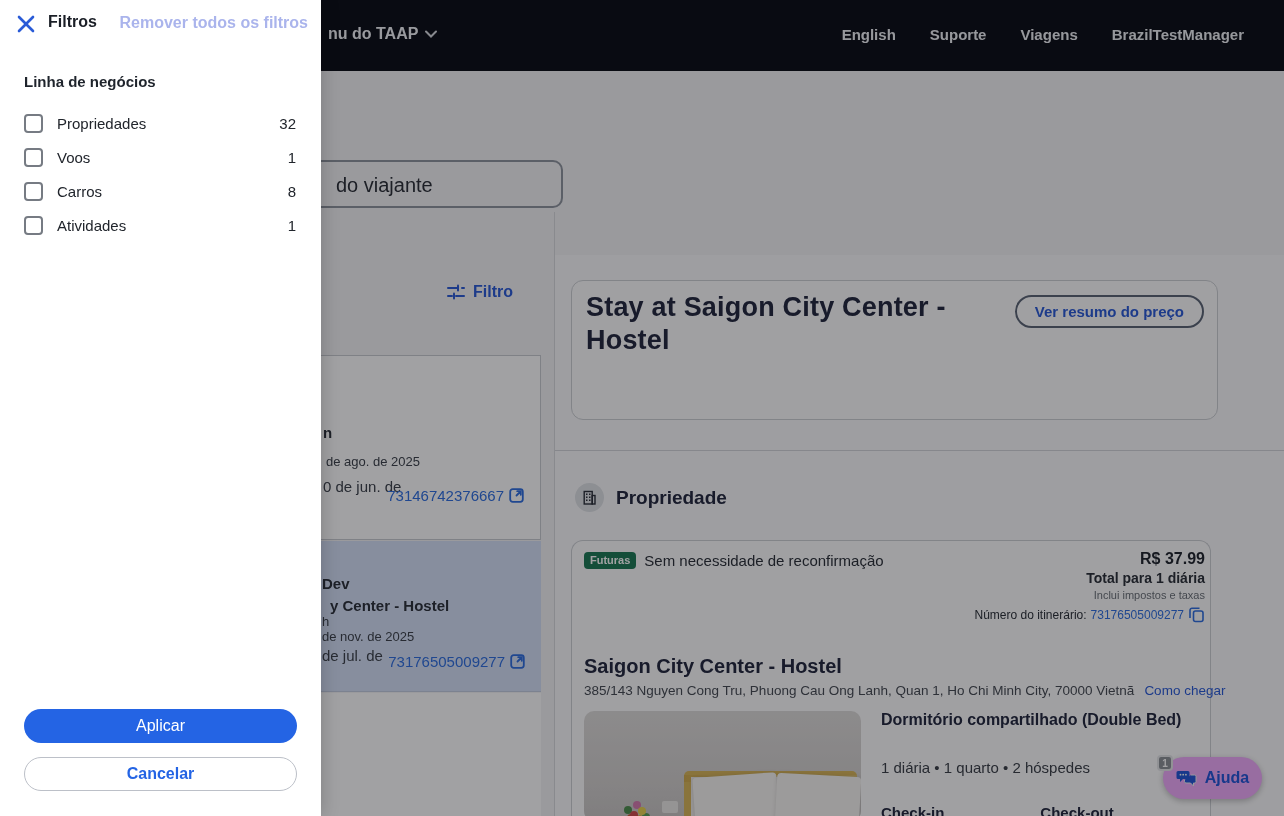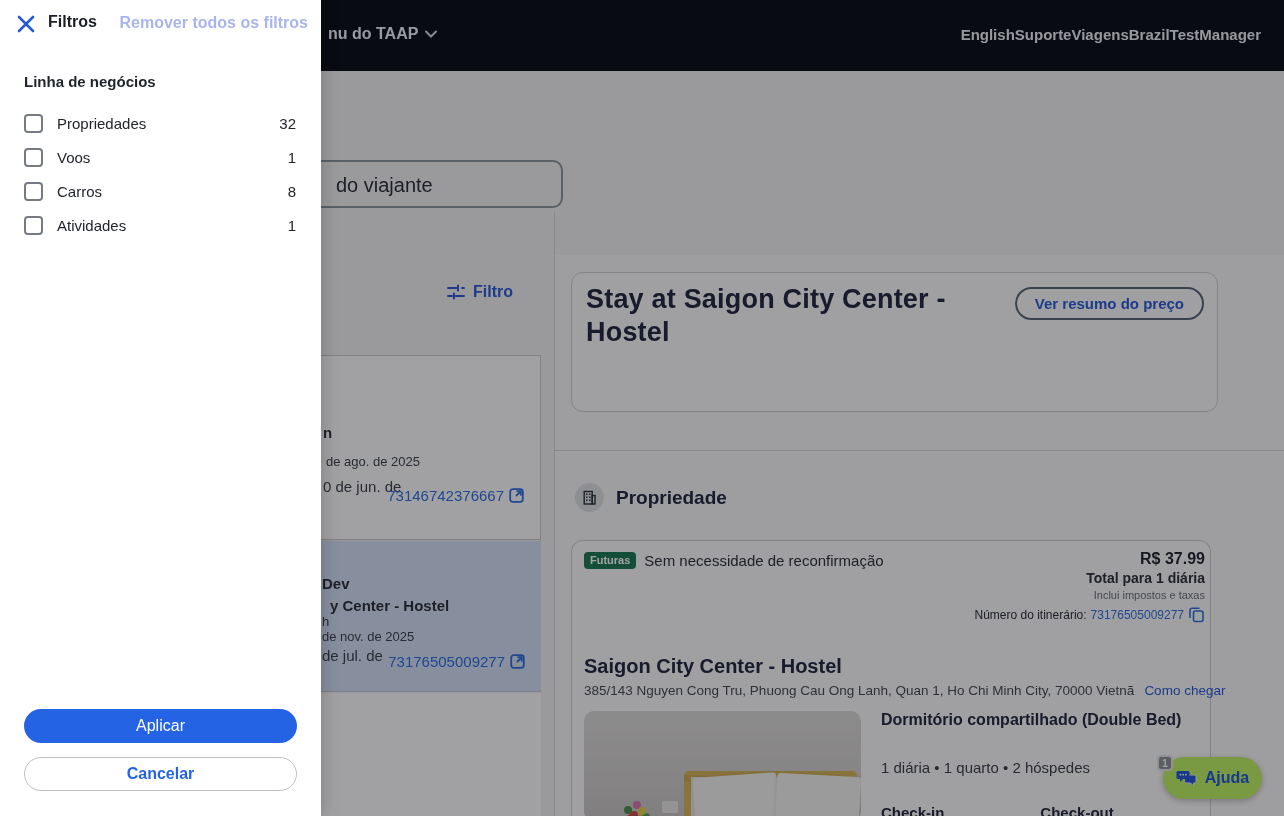--- a/index.html
+++ b/index.html
@@ -5,41 +5,41 @@
   * { margin:0; padding:0; box-sizing:border-box; }
   html,body { width:1284px; height:816px; overflow:hidden; }
   body { font-family:"Liberation Sans","DejaVu Sans",sans-serif; background:#fff; }
   .page { position:relative; width:1284px; height:816px; overflow:hidden; background:#f4f4f6; }
 
   
   .bg-content { position:absolute; inset:0; z-index:0; }
 
   .navbar { position:absolute; left:0; top:0; width:1284px; height:71px; background:#0b0e15; }
   .nav-menu { position:absolute; left:328px; top:25px; color:#f2f4f7; font-size:16px; font-weight:700; display:flex; align-items:center; gap:7px; }
-  .nav-links { position:absolute; right:23px; top:26px; display:flex; }
+  .nav-links { position:absolute; right:40px; top:26px; display:flex; gap:34px; }
   .nav-link { color:#eef0f4; font-size:15px; font-weight:700; }
 
   .search-box { position:absolute; left:140px; top:160px; width:423px; height:48px; border:2px solid #8f959e; border-radius:10px; background:transparent; }
   .search-text { position:absolute; left:336px; top:174px; font-size:20px; color:#2a2e36; }
 
   .filtro-btn { position:absolute; left:447px; top:283px; display:flex; align-items:center; gap:8px; color:#2a5bd7; font-size:16px; font-weight:700; }
 
   .list-card1 { position:absolute; left:300px; top:355px; width:241px; height:185px; background:#ffffff; border:1px solid #c9ccd1; }
   .list-card2 { position:absolute; left:300px; top:541px; width:241px; height:151px; background:#d6e1f7; border-bottom:1px solid #c3cde0; }
   .list-card3 { position:absolute; left:300px; top:693px; width:241px; height:123px; background:#ffffff; }
   .lc-line { position:absolute; left:22px; color:#2b3039; white-space:nowrap; overflow:hidden; }
   .lc-bold { font-weight:700; font-size:15px; }
   .lc-sm { font-size:13px; color:#3c424b; }
   .lc-md { font-size:15px; color:#3c424b; }
   .lc-link { position:absolute; display:flex; align-items:center; gap:5px; color:#2f6fe0; font-size:15px; }
 
   .vdivider { position:absolute; left:554px; top:212px; width:1px; height:604px; background:#d9dadd; }
   .detail-bg { position:absolute; left:555px; top:255px; width:729px; height:561px; background:#fbfbfc; }
 
-  .hero-card { position:absolute; left:571px; top:272px; width:647px; height:140px; background:#fdfdfe; border:1px solid #cdd0d4; border-radius:12px;padding-left:16px; }
+  .hero-card { position:absolute; left:571px; top:280px; width:647px; height:140px; background:#fdfdfe; border:1px solid #cdd0d4; border-radius:12px;padding-left:16px; }
   .hero-title { position:absolute; left:14px; top:10px; width:440px; font-size:27px; line-height:33px; font-weight:700; color:#23283e; letter-spacing:.2px; }
   .hero-btn { position:absolute; right:13px; top:14px; height:33px; padding:0 18px; display:flex; align-items:center; border:2px solid #5b6575; border-radius:17px; color:#2a5bd7; font-size:15px; font-weight:700; background:transparent; }
   .hero-meta { position:absolute; left:14px; top:100px; display:flex; gap:40px; }
   .meta-label { font-size:15px; font-weight:700; color:#23283e; }
   .meta-value { font-size:15px; color:#3e434b; margin-top:3px; }
 
   .hdivider { position:absolute; left:555px; top:450px; width:729px; height:1px; background:#d4d6da; }
 
   .prop-header { position:absolute; left:575px; top:483px; display:flex; align-items:center; gap:12px; }
   .prop-circle { width:29px; height:29px; border-radius:50%; background:#dfe2e6; display:flex; align-items:center; justify-content:center; }
@@ -69,21 +69,21 @@
   .flowers { position:absolute; left:46px; bottom:2px; width:8px; height:8px; border-radius:50%; background:#d04b4b;
     box-shadow:8px -4px 0 #e8d24e, -6px -5px 0 #4e8f4e, 3px -10px 0 #d77bb1, 12px 2px 0 #5a9e57, -3px 3px 0 #c9572f, 6px 4px 0 #e3b93e; }
   .outlet { position:absolute; left:78px; bottom:8px; width:16px; height:12px; background:#eceae7; border-radius:2px; }
 
   .room-info { position:absolute; left:309px; top:170px; width:320px; }
   .room-name { font-size:16px; font-weight:700; color:#23283e; }
   .room-details { font-size:15px; color:#3a3f47; margin-top:30px; }
   .check-row { display:flex; gap:96px; margin-top:28px; }
   .check-label { font-size:15px; font-weight:700; color:#23283e; }
 
-  .help-btn { position:absolute; left:1163px; top:757px; width:99px; height:42px; background:#bef264; border-radius:21px; box-shadow:0 2px 6px rgba(0,0,0,.25); display:flex; align-items:center; justify-content:center; gap:8px; color:#2356d8; font-size:16px; font-weight:700; }
+  .help-btn { position:absolute; left:1163px; top:757px; width:99px; height:42px; background:#f0abfc; border-radius:21px; box-shadow:0 2px 6px rgba(0,0,0,.25); display:flex; align-items:center; justify-content:center; gap:8px; color:#2356d8; font-size:16px; font-weight:700; }
   .help-badge { position:absolute; left:1157px; top:755px; min-width:16px; height:16px; background:#8d9197; border:2px solid #e6e7e9; border-radius:4px; color:#fff; font-size:10px; font-weight:700; display:flex; align-items:center; justify-content:center; padding:0 2px; }
 
   
   .dim { position:absolute; inset:0; background:rgba(8,9,12,0.38); z-index:10; }
 
   
   .panel { position:absolute; left:0; top:0; width:321px; height:816px; background:#ffffff; z-index:20; box-shadow:2px 0 16px rgba(0,0,0,.18); }
   .panel-close { position:absolute; left:16px; top:14px; width:20px; height:20px; cursor:pointer; }
   .panel-title { position:absolute; left:48px; top:13px; font-size:16px; font-weight:700; color:#1a1e26; }
   .panel-clear { position:absolute; right:13px; top:14px; font-size:16px; font-weight:700; color:#aab4ec; }

